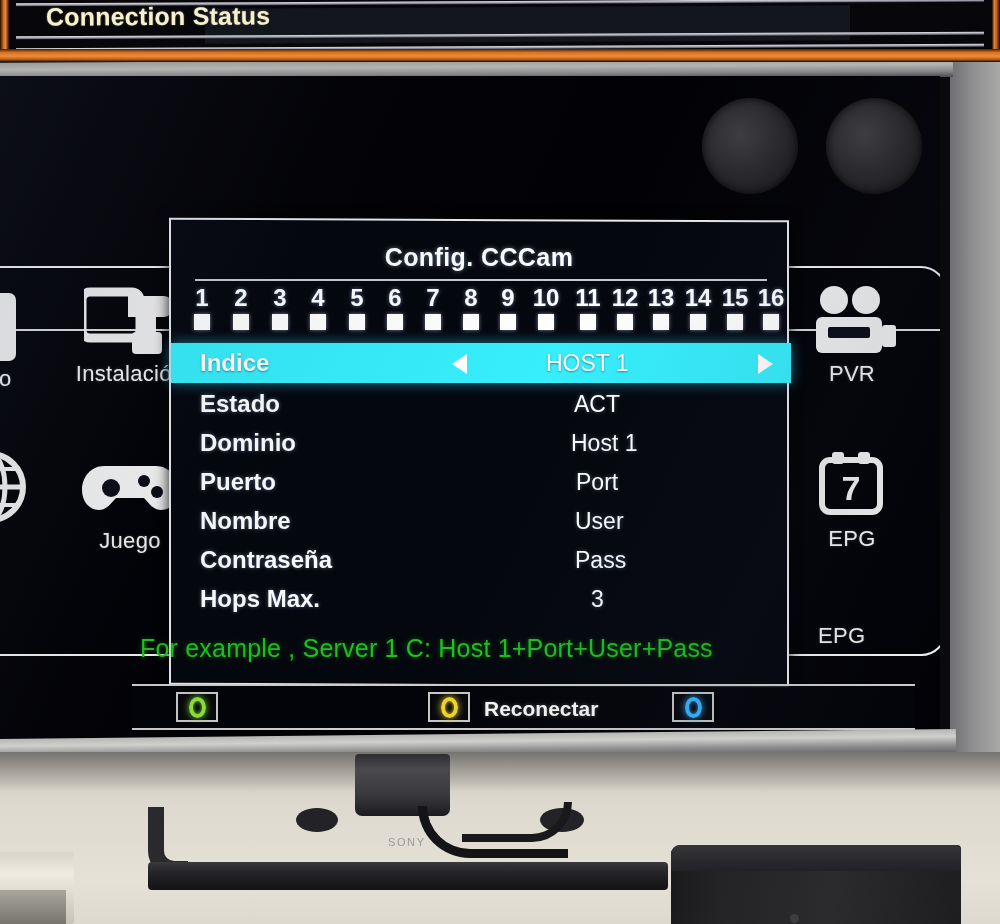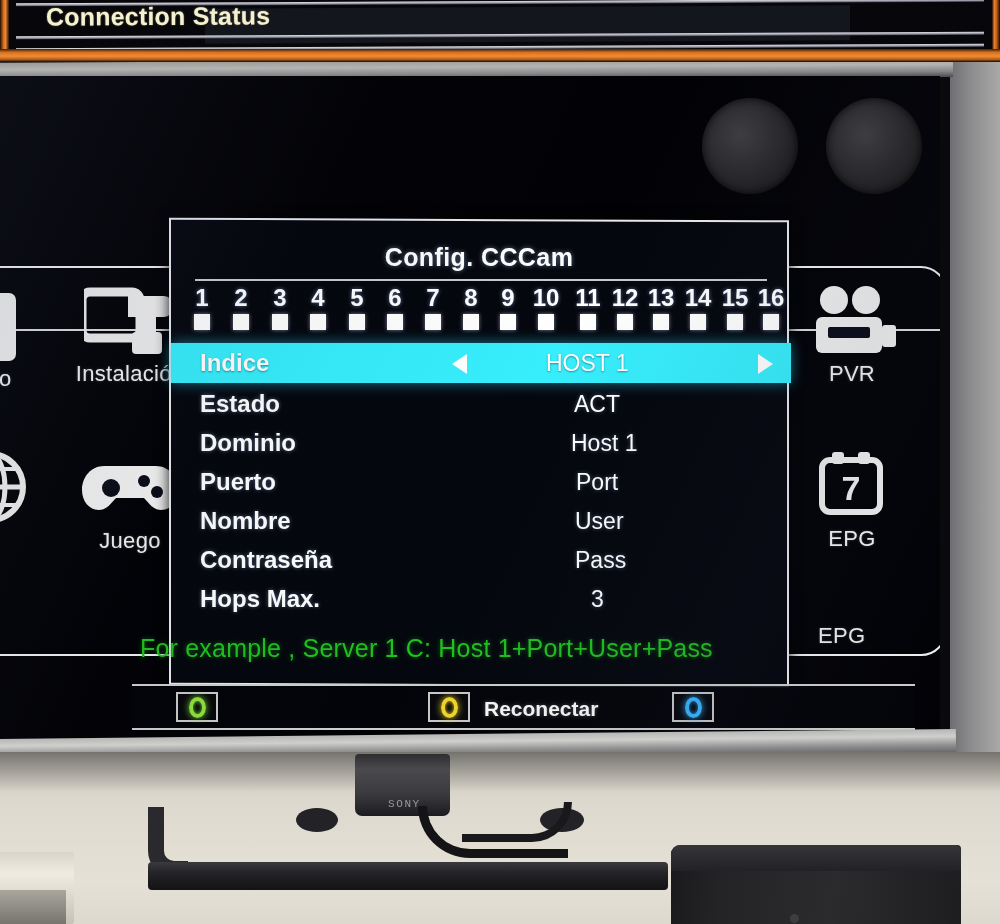--- a/index.html
+++ b/index.html
@@ -205,22 +205,22 @@
   .table-shadow {
     position:absolute; left:0; top:690px; width:1000px; height:40px;
     background:linear-gradient(180deg,rgba(0,0,0,0.42),rgba(0,0,0,0));
   }
   .tv-stand-neck {
     position:absolute; left:355px; top:692px; width:95px; height:62px;
     background:linear-gradient(180deg,#2e2e31 0%,#4a4a4e 25%,#3a3a3e 65%,#1c1c20 100%);
     border-radius:4px 4px 7px 7px;
   }
   .sony-text {
-    position:absolute; left:388px; top:736px; font-size:11px; letter-spacing:1.6px;
-    color:#9a9a9a; font-family:Liberation Mono, monospace;
+    position:absolute; left:388px; top:774px; font-size:11px; letter-spacing:1.6px;
+    color:#9a9a9a; font-family:Liberation Sans, sans-serif;
   }
   .stand-base {
     position:absolute; left:148px; top:800px; width:520px; height:28px;
     background:linear-gradient(180deg,#3a3a3e 0%,#232327 40%,#131316 100%);
     border-radius:4px;
   }
   .stand-base-curve {
     position:absolute; left:148px; top:745px; width:40px; height:70px;
     border-left:16px solid #2a2a2e; border-bottom:16px solid #2a2a2e;
     border-radius:0 0 0 26px;

